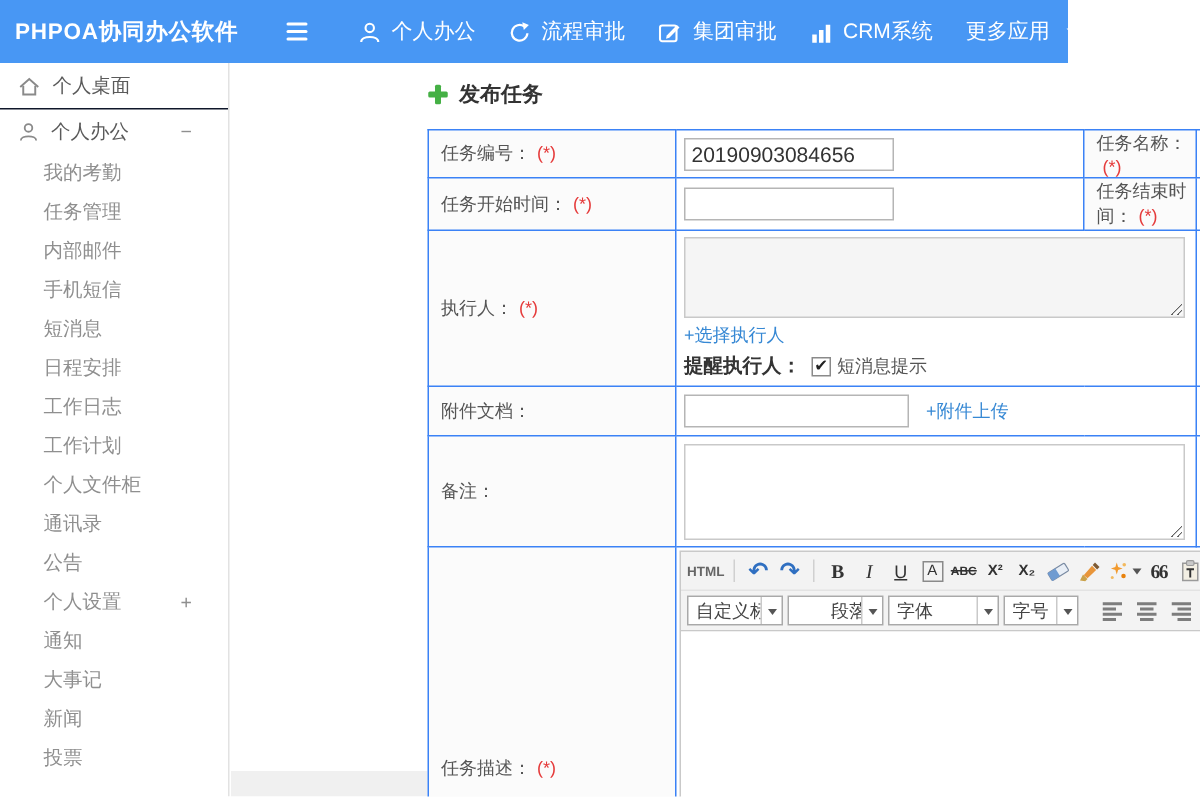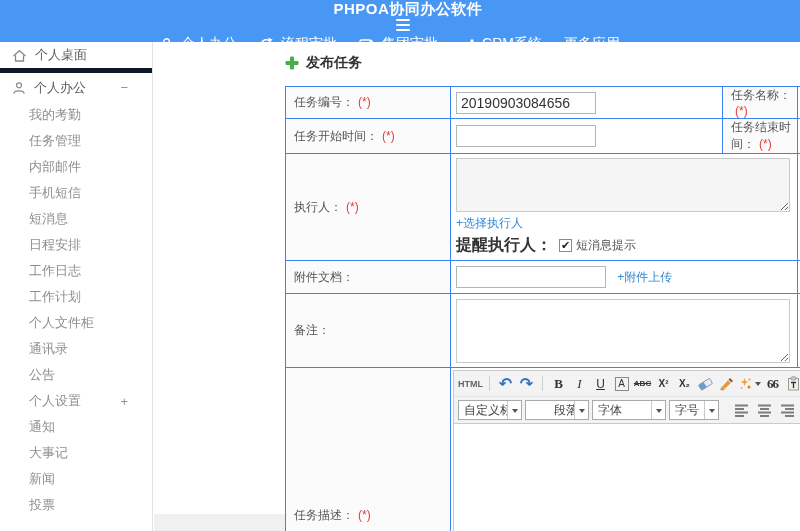--- a/index.html
+++ b/index.html
@@ -1,40 +1,40 @@
 <!DOCTYPE html>
 <html><head>
 <meta charset="utf-8">
 <style>
   * { margin:0; padding:0; box-sizing:border-box; }
   html,body { width:800px; height:531px; overflow:hidden; background:#fff;
               font-family:"Liberation Sans","DejaVu Sans",sans-serif; }
   .stage { position:relative; width:800px; height:531px; overflow:hidden; }
 
   
-  .topbar { position:absolute; left:0; top:0; width:800px; height:42px;
-            background:#4897f4; display:flex; align-items:center; color:#fff; z-index:5;flex-direction:column; }
+  .topbar { position:absolute; left:0; top:0; width:712px; height:42px;
+            background:#4897f4; display:flex; align-items:center; color:#fff; z-index:5; }
   .logo { width:153px; padding-left:10px; font-size:15px; font-weight:bold;
           letter-spacing:.5px; white-space:nowrap; }
   .hamburger { margin-left:38px; margin-right:32px; display:flex; flex-direction:column;
                gap:3px; cursor:pointer; }
   .hamburger span { width:14px; height:2px; background:#fff; border-radius:1px; }
   .nav { display:flex; align-items:center; gap:18px; font-size:14px; }
   .nav-item { display:flex; align-items:center; gap:7px; cursor:pointer; padding:4px 2px;
               white-space:nowrap; }
   .caret-down { width:0; height:0; border-left:5px solid transparent;
                 border-right:5px solid transparent; border-top:5px solid #fff; margin-left:4px; }
 
   
   .sidebar { position:absolute; left:0; top:42px; width:153px; height:489px; background:#fff;
              border-right:1px solid #e2e2e2; overflow:hidden; z-index:4; }
   .side-item { height:26px; display:flex; align-items:center; padding-left:29px;
                font-size:13px; color:#8f8f8f; cursor:pointer; white-space:nowrap; }
   .side-item.top { padding-left:12px; color:#5a5a5a; gap:8px; }
-  .side-item.first { height:31px; border-bottom:5px solid #0f172a; }
+  .side-item.first { height:31px; border-bottom:1px solid #0f172a; }
   .side-item.second { height:29px; }
   .side-item .toggle { margin-left:auto; margin-right:24px; color:#8f8f8f; font-size:13px; }
 
   
   .main { position:absolute; left:154px; top:42px; width:592px; height:489px; background:#f0f0f0; }
   .panel { position:absolute; left:0; top:0; width:646px; height:472px; background:#fff; }
   .form-title { position:absolute; left:131px; top:12px; display:flex; align-items:center;
                 gap:7px; z-index:2; }
   .form-title .txt { font-size:14px; font-weight:bold; color:#333; }
 
@@ -47,21 +47,21 @@
   input.txt { height:22px; border:1px solid #b5b5b5; font-size:14px; color:#333;
               padding:0 4px; font-family:inherit; background:#fff; }
   .w140 { width:140px; } .w150 { width:150px; }
   textarea.exec { display:block; width:calc(100% - 2px); height:54px; background:#f5f5f5;
                   border:1px solid #c9c9c9; resize:vertical; font-family:inherit; }
   textarea.remark { display:block; width:calc(100% - 2px); height:64px; background:#fff;
                     border:1px solid #c9c9c9; resize:vertical; font-family:inherit; }
   a.lnk { color:#3688d4; text-decoration:none; font-size:12px; cursor:pointer; }
   .sel-link { display:inline-block; margin:3px 0 2px; }
   .remind { display:flex; align-items:center; margin-top:1px; }
-  .remind b { color:#333; font-size:16px; }
+  .remind b { color:#333; font-size:13px; }
   .cb { width:13px; height:13px; border:1px solid #8a8a8a; background:#fff; margin:0 4px 0 7px;
         display:inline-flex; align-items:center; justify-content:center; font-size:11px;
         color:#222; font-weight:bold; cursor:pointer; }
   .cb::after { content:"✔"; margin-top:-1px; }
 
   
   td.edcell { vertical-align:top; padding:0; }
   .editor { margin:2px; border:1px solid #c9c9c9; height:290px; display:flex;
             flex-direction:column; background:#fff; }
   .tb { display:flex; align-items:center; padding:3px 4px; background:#f3f3f3; }

